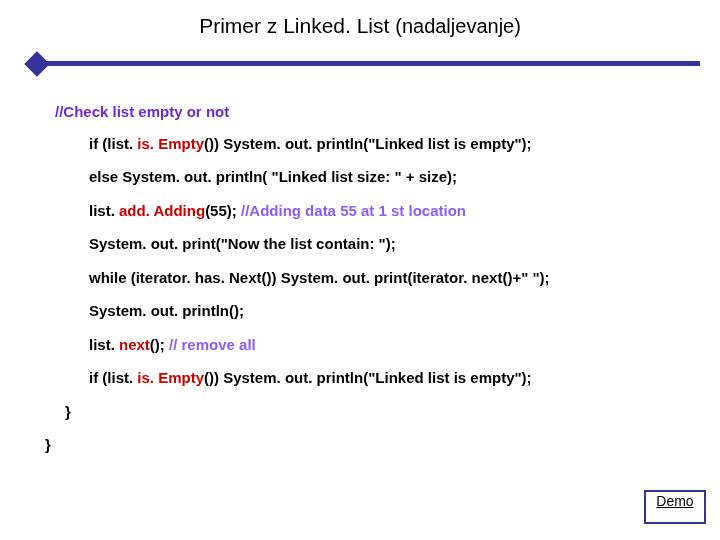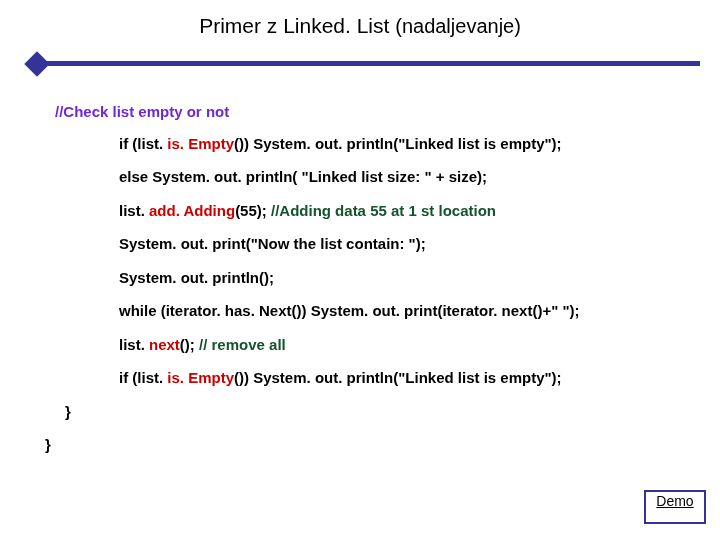--- a/index.html
+++ b/index.html
@@ -60,29 +60,29 @@
     font-size: 15px;
     color: #000;
     line-height: 1.3;
   }
   .comment-head {
     color: #6d28d9;
     font-weight: bold;
   }
   .code-block {
     margin-top: 12px;
-    margin-left: 64px;
+    margin-left: 34px;
   }
   .code-line {
     color: #000;
     font-weight: bold;
     margin-bottom: 14px;
     white-space: nowrap;
   }
-  .green { color: #14532d; }
+  .green { color: #8b5cf6; }
   .red { color: #cc0000; }
   .closing {
     margin-top: 0px;
   }
   .close1 { margin-left: 10px; font-weight: bold; margin-bottom: 14px;}
   .close2 { margin-left: -10px; font-weight: bold;}
   .demo-btn {
     position: absolute;
     right: 14px;
     bottom: 16px;
@@ -111,22 +111,22 @@
 </div>
 
 <div class="content">
   <div class="comment-head">//Check list empty or not</div>
 
   <div class="code-block">
     <div class="code-line"><span>if (list. </span><span class="red">is. Empty</span><span>()) System. out. println("Linked list is empty");</span></div>
     <div class="code-line">else System. out. println( "Linked list size: " + size);</div>
     <div class="code-line"><span>list. </span><span class="red">add. Adding</span><span>(55);  </span><span class="green">//Adding data 55 at 1 st location</span></div>
     <div class="code-line">System. out. print("Now the list contain: ");</div>
+    <div class="code-line">while (iterator. has. Next())   System. out. print(iterator. next()+" ");</div>
     <div class="code-line">System. out. println();</div>
-    <div class="code-line">while (iterator. has. Next())   System. out. print(iterator. next()+" ");</div>
     <div class="code-line"><span>list. </span><span class="red">next</span><span>(); </span><span class="green">// remove all</span></div>
     <div class="code-line"><span>if (list. </span><span class="red">is. Empty</span><span>())   System. out. println("Linked list is empty");</span></div>
   </div>
 
   <div class="closing">
     <div class="close1">}</div>
     <div class="close2">}</div>
   </div>
 </div>
 

